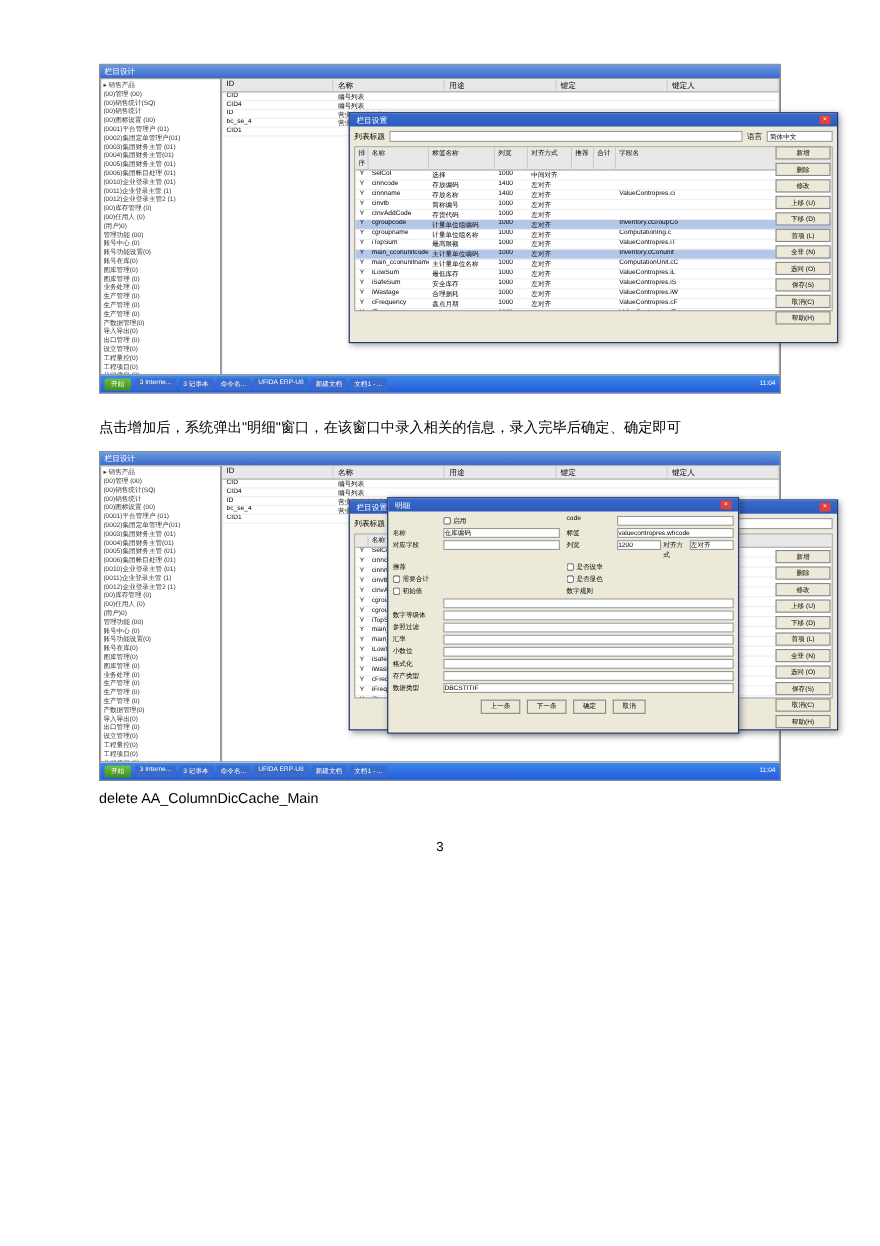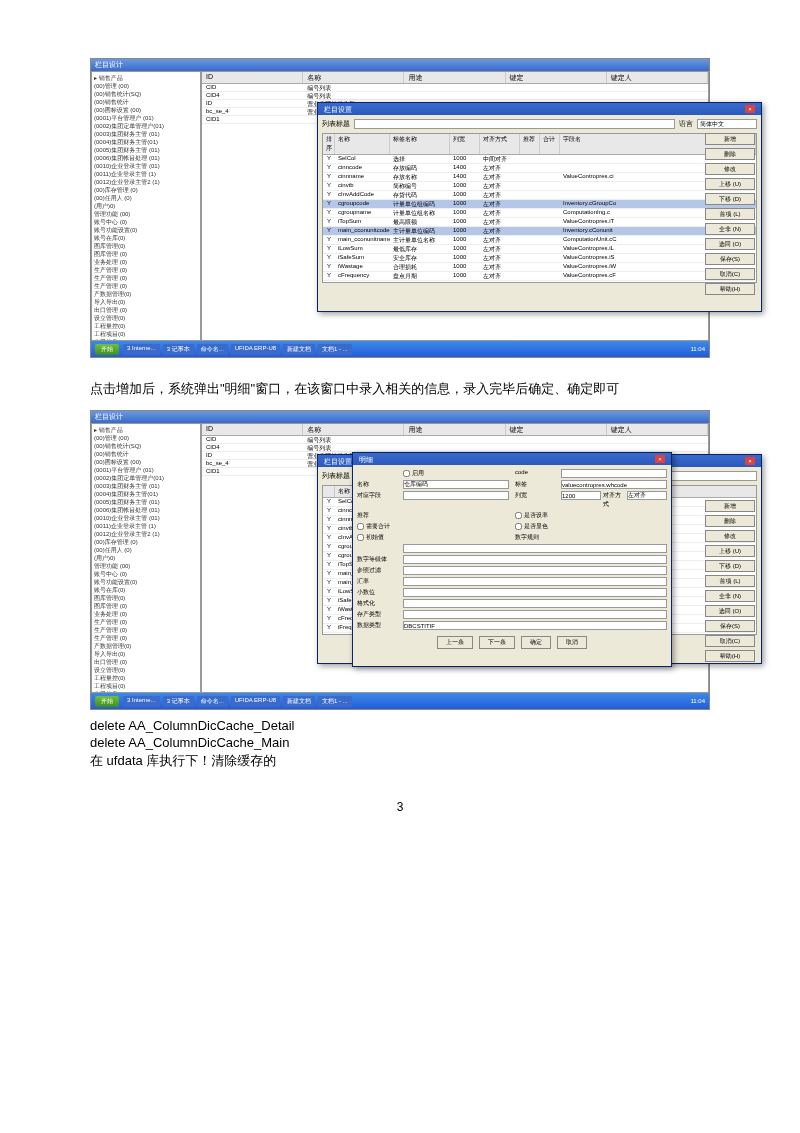--- a/index.html
+++ b/index.html
@@ -639,19 +639,17 @@
           <span style="background: rgb(58, 106, 204); padding: 1px 4px; border-radius: 1px;">UFIDA ERP-U8</span>
           <span style="background: rgb(58, 106, 204); padding: 1px 4px; border-radius: 1px;">新建文档</span>
           <span style="background: rgb(58, 106, 204); padding: 1px 4px; border-radius: 1px;">文档1 - ...</span>
         </div>
     <div class="tray">
           <span>11:04</span>
         </div>
   </div>
 </div>
 
-<p class="code-line">delete AA_ColumnDicCache_Detail</p>
 <p class="code-line">delete AA_ColumnDicCache_Main</p>
-<p class="code-line">在 ufdata 库执行下！清除缓存的</p>
 
 <div class="page-num">3</div>
 
 </div>
 
 </body></html>

